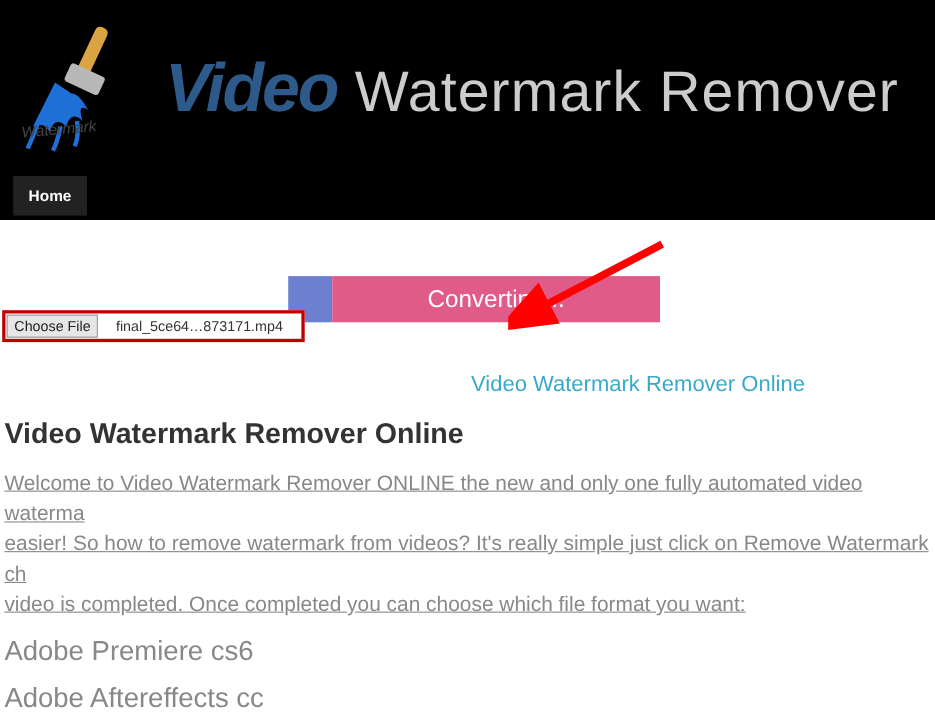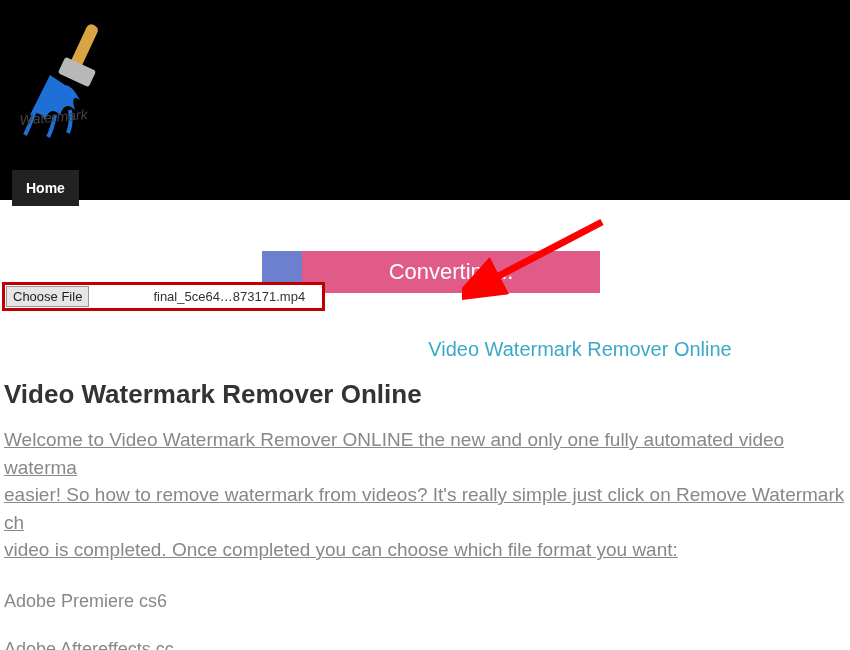--- a/index.html
+++ b/index.html
@@ -4,50 +4,54 @@
 <style>
   * { box-sizing: border-box; margin: 0; padding: 0; }
   body { font-family: Arial, Helvetica, sans-serif; width: 850px; height: 650px; overflow: hidden; background: #fff; }
   .header { background: #000; height: 160px; display: flex; align-items: center; padding-left: 10px; position: relative; }
   .logo-area { display: flex; align-items: center; }
   .brush-icon { width: 120px; height: 130px; position: relative; }
   .brand-text { display: flex; align-items: baseline; margin-left: 20px; }
   .brand-video { font-size: 62px; font-weight: bold; color: #2d5a8a; font-style: italic; letter-spacing: -2px; }
   .brand-rest { font-size: 52px; color: #cccccc; font-weight: 300; margin-left: 16px; letter-spacing: 1px; }
   .nav { background: #000; height: 40px; padding-left: 12px; }
-  .nav-btn { display: inline-block; background: #222; color: #fff; font-weight: bold; font-size: 14px; padding: 10px 14px; margin-top: 10px; }
+  .nav-btn { display: inline-block; background: #222; color: #fff; font-weight: bold; font-size: 14px; padding: 10px 14px; }
   .content { padding: 2px 2px 0 2px; position: relative; }
   .progress-row { display: flex; align-items: center; margin-top: 40px; position: relative; height: 60px; }
   .progress-bar { margin-left: 260px; display: flex; height: 42px; width: 338px; }
   .progress-blue { background: #6d7fcf; width: 40px; }
   .progress-pink { background: #e05b87; flex: 1; display: flex; align-items: center; justify-content: center; color: #fff; font-size: 22px; }
-  .file-chooser { position: absolute; left: 0; top: 40px; border: 3px solid #c00000; display: flex; align-items: center; padding: 1px; background: #fff; gap: 48px; }
+  .file-chooser { position: absolute; left: 0; top: 40px; border: 3px solid #c00000; display: flex; align-items: center; padding: 1px; background: #fff; }
   .choose-btn { background: #e6e6e6; border: 1px solid #999; font-size: 13px; padding: 2px 6px; color: #222; }
   .file-name { font-size: 13px; color: #333; padding: 0 16px; }
   .link-line { color: #3aa9c9; font-size: 20px; text-align: center; margin-top: 36px; margin-left: 310px; }
   .section-title { font-size: 26px; font-weight: bold; color: #333; margin-top: 18px; padding-left: 2px; }
   .body-text { font-size: 19px; color: #888; line-height: 1.45; margin-top: 16px; padding-left: 2px; white-space: pre-line; text-decoration: underline; }
-  .list-item { font-size: 18px; color: #888; margin-top: 27px; padding-left: 2px; }
+  .list-item { font-size: 25px; color: #888; margin-top: 14px; padding-left: 2px; }
   .arrow { position: absolute; left: 460px; top: -30px; pointer-events: none; }
 </style>
 </head>
 <body>
 
 <div class="header">
   <div class="logo-area">
     <div class="brush-icon">
       <svg viewBox="0 0 120 130" width="120" height="130">
         <rect x="68" y="8" width="12" height="48" rx="5" fill="#d9a441" transform="rotate(25 74 32)"></rect>
         <rect x="50" y="48" width="34" height="18" rx="3" fill="#b8b8b8" transform="rotate(25 67 57)"></rect>
         <path d="M40 60 Q30 80 20 100 Q30 95 35 105 Q40 90 50 100 Q55 85 65 95 Q60 78 70 85 Q62 70 55 70 Z" fill="#1e6fd6"></path>
         <path d="M25 95 Q20 110 15 120" stroke="#1e6fd6" stroke-width="4" fill="none"></path>
         <path d="M45 100 Q42 115 38 122" stroke="#1e6fd6" stroke-width="4" fill="none"></path>
         <path d="M60 95 Q62 108 58 118" stroke="#1e6fd6" stroke-width="4" fill="none"></path>
         <text x="10" y="110" font-size="14" fill="#444" font-style="italic" transform="rotate(-5 10 110)">Watermark</text>
       </svg>
+    </div>
+    <div class="brand-text">
+      <span class="brand-video">Video</span>
+      <span class="brand-rest">Watermark Remover</span>
     </div>
   </div>
 </div>
 
 <div class="nav">
   <div class="nav-btn">Home</div>
 </div>
 
 <div class="content">
 

